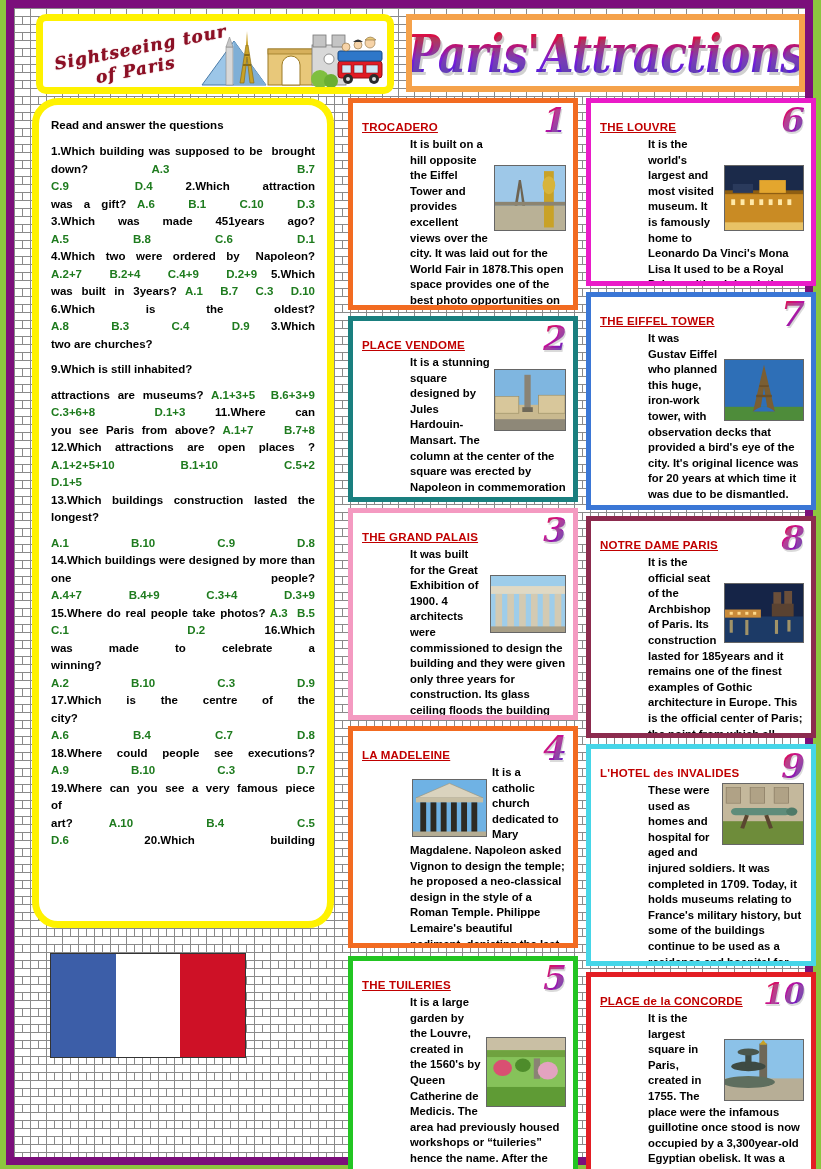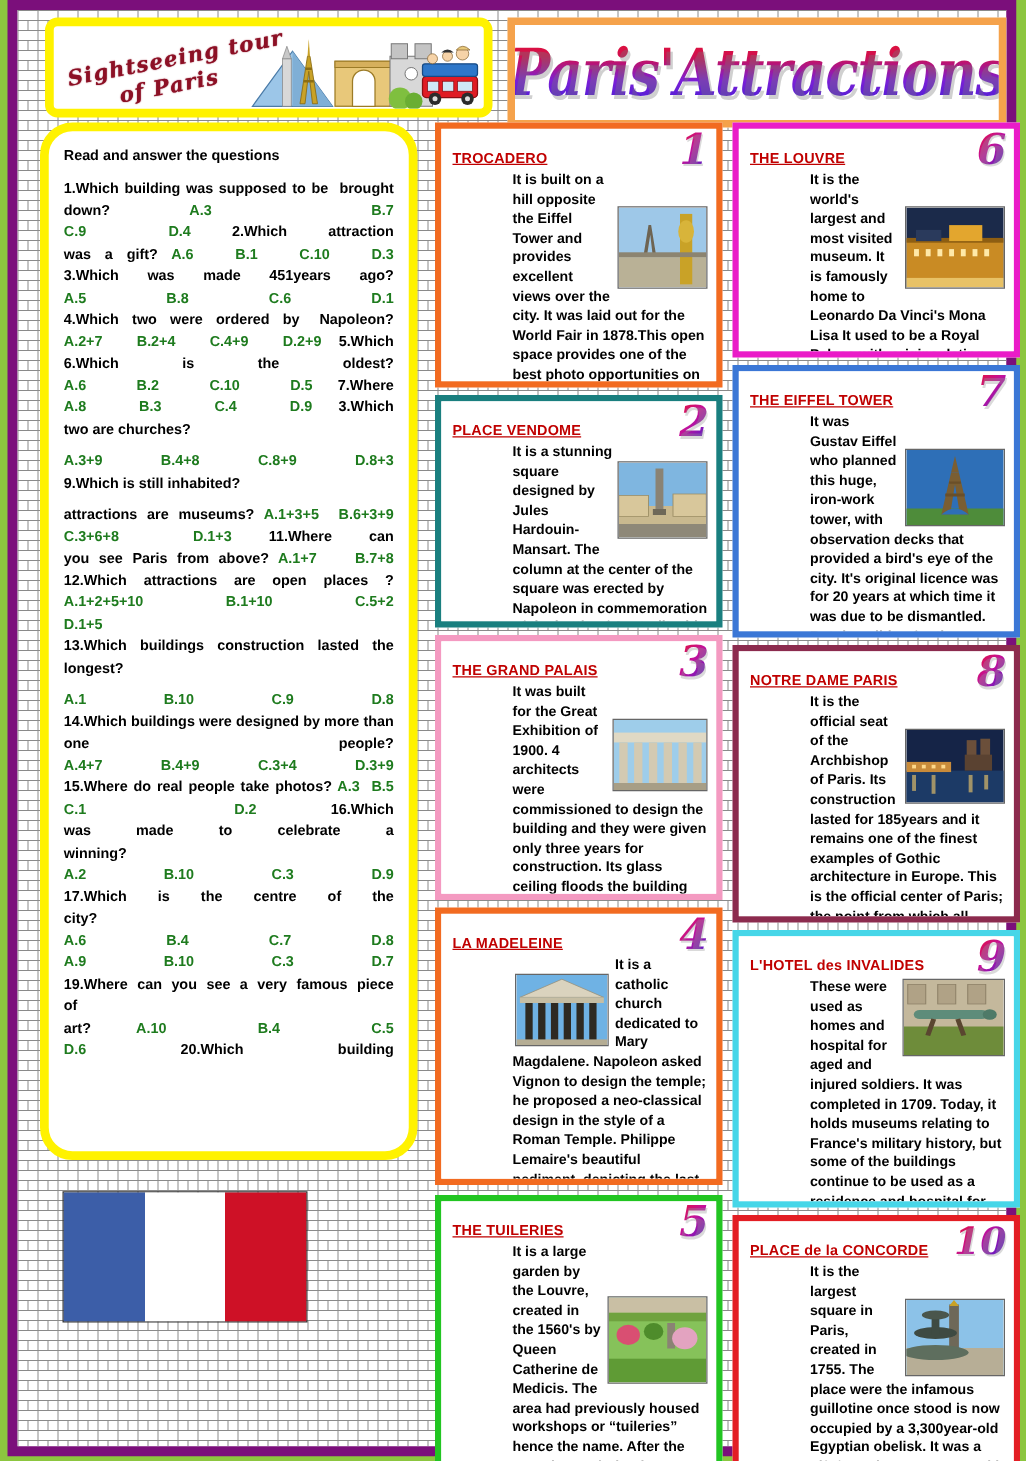--- a/index.html
+++ b/index.html
@@ -75,21 +75,21 @@
     font-style: italic;
     font-weight: bold;
     font-size: 17px;
     line-height: 21px;
     letter-spacing: 1px;
     text-shadow: 0 0 1px #8C1025;
   }
   .banner-art { position:absolute; right:0; top:0; width:215px; height:66px; }
 
   .title-box {
-    position: absolute; left: 392px; top: 6px; right: 0; height: 88px;
+    position: absolute; left: 392px; top: 6px; right: 0; height: 78px;
     background: #FFFFFF;
     border: 6px solid #F5A martinez;
     border: 6px solid #F5A24B;
     display:flex; align-items:center; justify-content:center;
     overflow:hidden;
   }
   .title-text {
     font-family: "DejaVu Serif", serif;
     font-weight: bold;
     font-style: italic;
@@ -257,46 +257,46 @@
         <div class="qhead">Read and answer the questions</div>
         <div class="qlist" id="qlist">
               <div class="qline"><span>1.Which building was supposed to be  brought</span></div>
               <div class="qline"><span>down?</span> <span class="ans">A.3  B.7</span></div>
               <div class="qline"><span class="ans">C.9  D.4</span> <span>2.Which attraction</span></div>
               <div class="qline"><span>was a gift?</span> <span class="ans">A.6   B.1   C.10   D.3</span></div>
               <div class="qline"><span>3.Which      was      made      451years      ago?</span></div>
               <div class="qline"><span class="ans">A.5                B.8                C.6                D.1</span></div>
               <div class="qline"><span>4.Which  two  were  ordered  by   Napoleon?</span></div>
               <div class="qline"><span class="ans">A.2+7  B.2+4  C.4+9  D.2+9</span> <span>5.Which</span></div>
+              <div class="qline"><span>was built in 3years?</span> <span class="ans">A.1  B.7  C.3  D.10</span></div>
               <div class="qline"><span>6.Which            is            the            oldest?</span></div>
-              <div class="qline"><span class="ans">A.6  B.2  C.10  D.5</span> <span>7.Where</span></div>
               <div class="qline"><span class="ans">A.8  B.3  C.4  D.9</span> <span>3.Which</span></div>
               <div class="qline nojust"><span>two are churches?</span></div>
               <div class="spacer"></div>
-              <div class="qline"><span class="ans">A.3+9              B.4+8              C.8+9              D.8+3</span></div>
               <div class="qline nojust"><span>9.Which is still inhabited?</span></div>
               <div class="spacer"></div>
               <div class="qline"><span>attractions are museums?</span> <span class="ans">A.1+3+5  B.6+3+9</span></div>
               <div class="qline"><span class="ans">C.3+6+8  D.1+3</span> <span>11.Where can</span></div>
               <div class="qline"><span>you see Paris from above?</span> <span class="ans">A.1+7    B.7+8</span></div>
               <div class="qline"><span>12.Which   attractions   are   open   places   ?</span></div>
               <div class="qline"><span class="ans">A.1+2+5+10            B.1+10            C.5+2            D.1+5</span></div>
               <div class="qline"><span>13.Which  buildings  construction  lasted  the</span></div>
               <div class="qline nojust"><span>longest?</span></div>
               <div class="spacer"></div>
               <div class="qline"><span class="ans">A.1                  B.10                  C.9                  D.8</span></div>
               <div class="qline"><span>14.Which buildings were designed by more than</span></div>
               <div class="qline"><span>one</span> <span>people?</span></div>
               <div class="qline"><span class="ans">A.4+7            B.4+9            C.3+4            D.3+9</span></div>
               <div class="qline"><span>15.Where do real people take photos?</span> <span class="ans">A.3  B.5</span></div>
               <div class="qline"><span class="ans">C.1  D.2</span> <span>16.Which</span></div>
               <div class="qline"><span>was      made      to      celebrate      a      winning?</span></div>
               <div class="qline"><span class="ans">A.2                B.10                C.3                D.9</span></div>
               <div class="qline"><span>17.Which      is      the      centre      of      the      city?</span></div>
               <div class="qline"><span class="ans">A.6                B.4                C.7                D.8</span></div>
+              <div class="qline"><span>18.Where    could    people    see    executions?</span></div>
               <div class="qline"><span class="ans">A.9                B.10                C.3                D.7</span></div>
               <div class="qline"><span>19.Where  can  you  see  a  very  famous  piece  of</span></div>
               <div class="qline"><span>art?</span> <span class="ans">A.10  B.4  C.5</span></div>
               <div class="qline"><span class="ans">D.6</span> <span>20.Which building</span></div>
             </div>
       </div>
       <div class="flag">
         <div class="b"></div>
         <div class="w"></div>
         <div class="r"></div>

